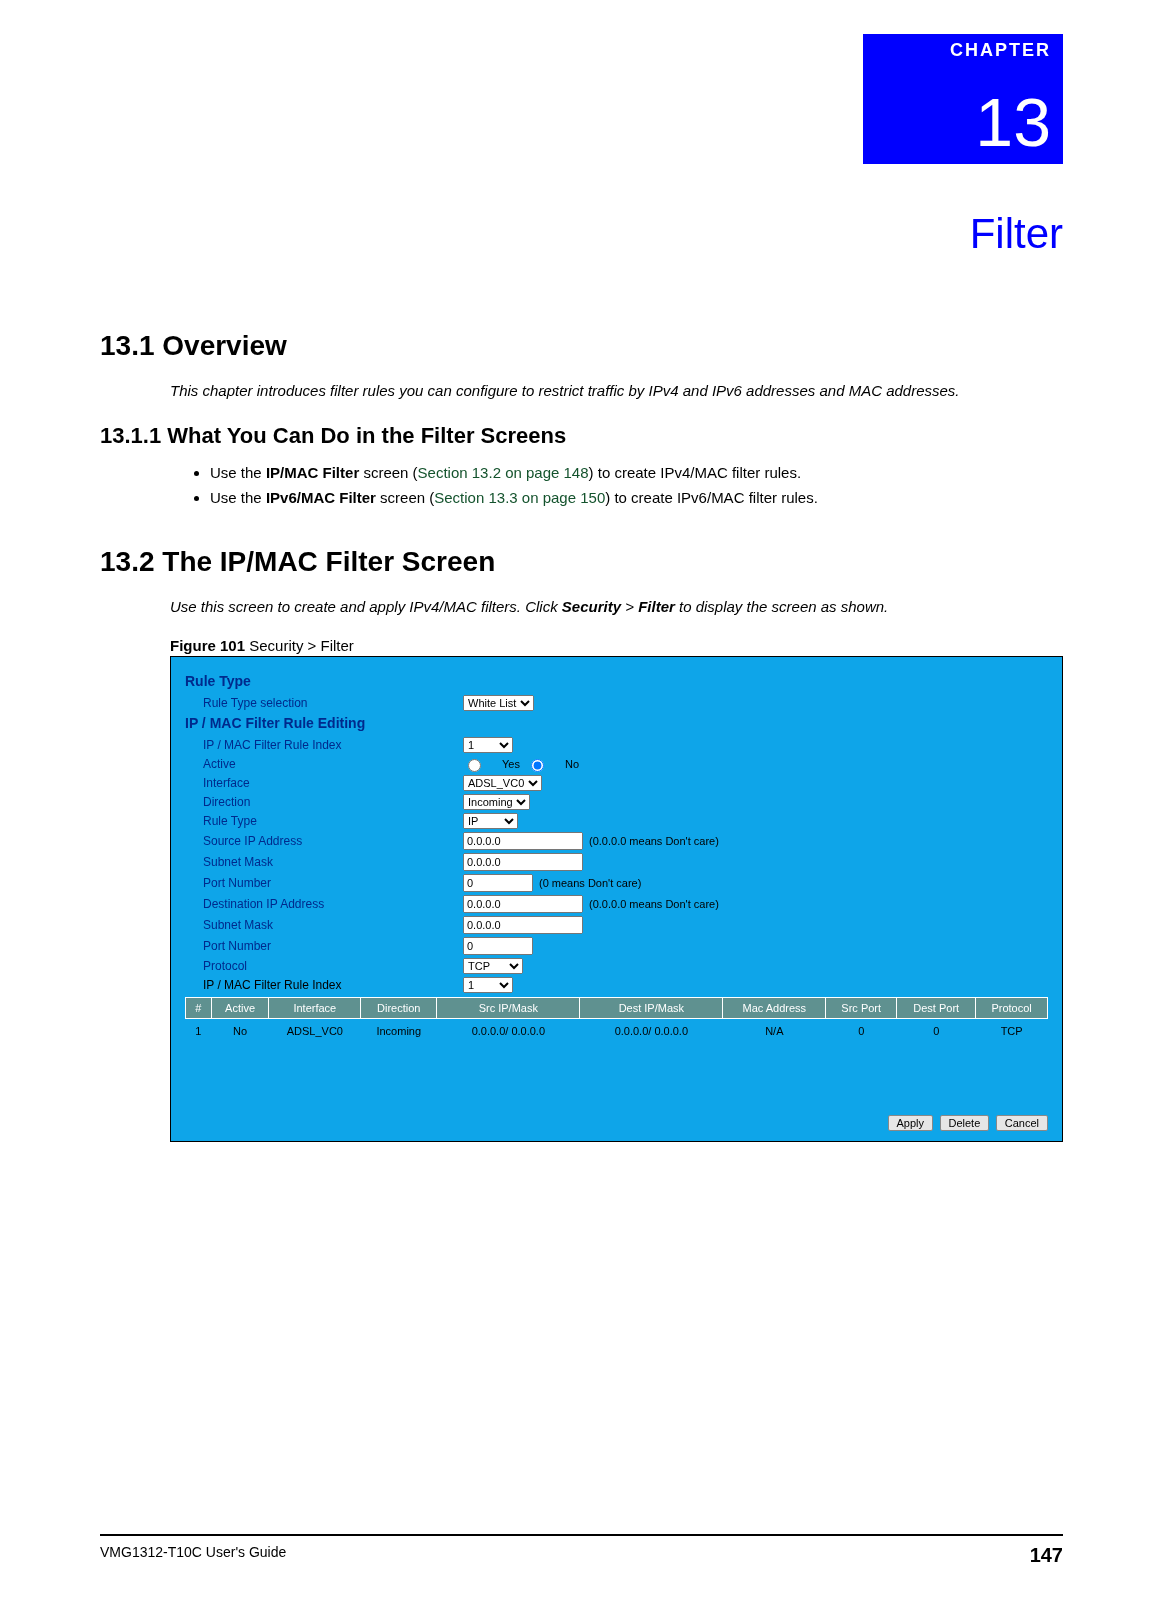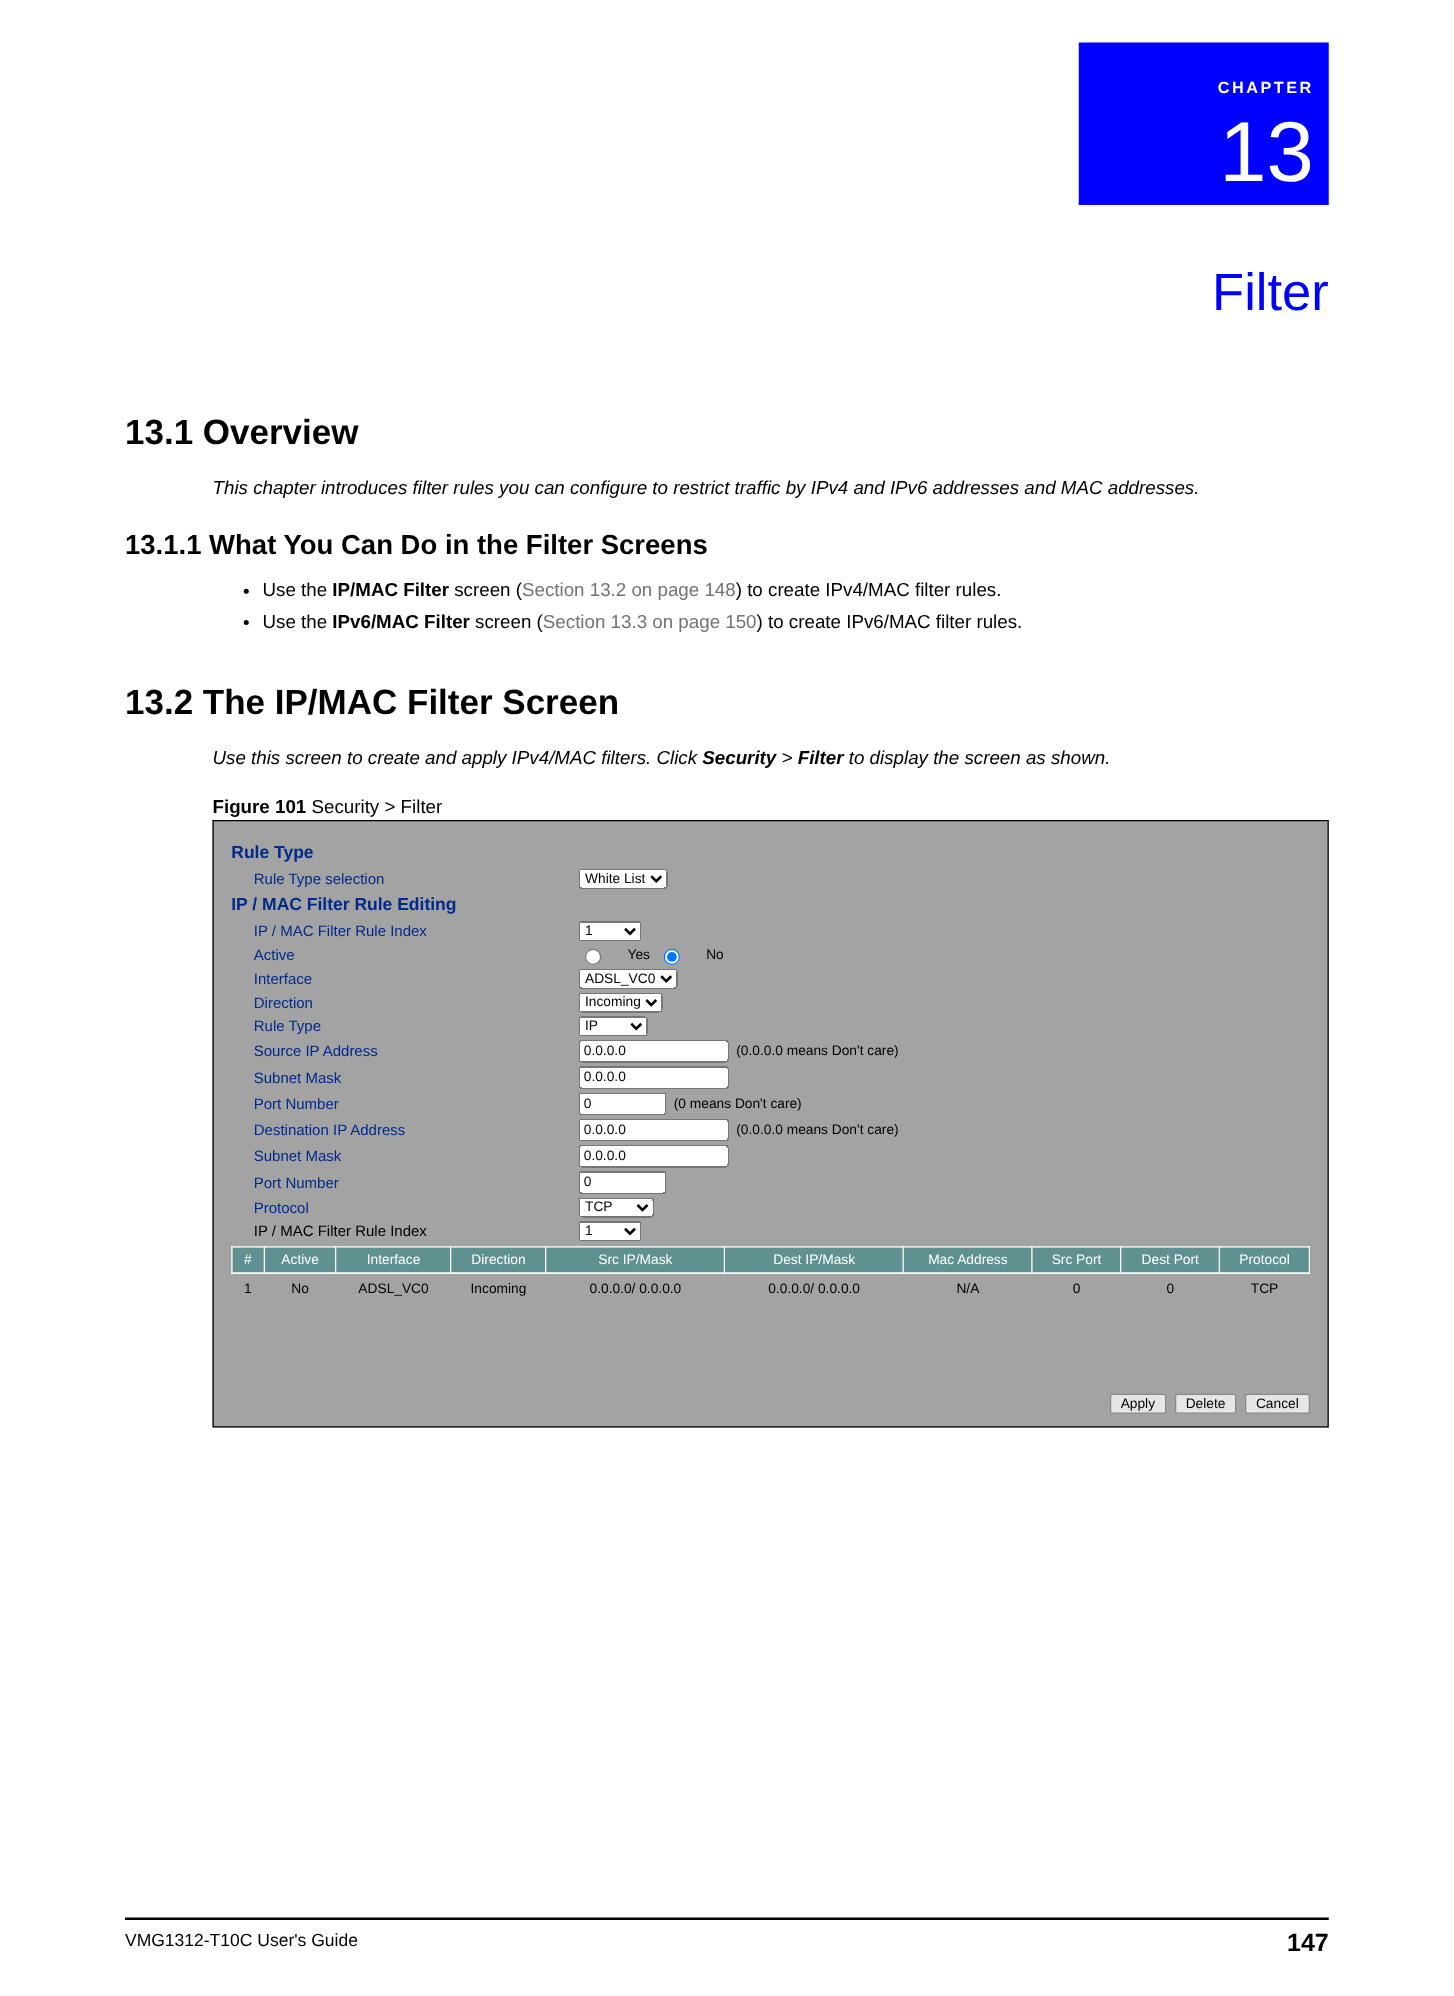--- a/index.html
+++ b/index.html
@@ -23,23 +23,23 @@
     right: 100px;
     width: 200px;
     height: 130px;
     background: #0000ff;
     color: #fff;
     font-size: 14px;
     font-weight: bold;
   }
   .chapter-badge .ch-label {
     position: absolute;
-    top: 28px;
+    top: 6px;
     right: 12px;
-    font-size: 13px;
+    font-size: 18px;
     letter-spacing: 2px;
   }
   .chapter-badge .ch-number {
     position: absolute;
     bottom: 8px;
     right: 12px;
     font-size: 68px;
     line-height: 1;
     font-weight: normal;
   }
@@ -74,32 +74,32 @@
     margin-left: 70px;
     font-size: 15px;
     line-height: 1.4;
     font-style: italic;
   }
   .bullets {
     margin-left: 70px;
     font-size: 15px;
   }
   .bullets li { margin-bottom: 8px; }
-  .link { color: #737373; }
+  .link { color: #14532d; }
   .figure-caption {
     margin-left: 70px;
     font-size: 15px;
     margin-top: 20px;
     margin-bottom: 2px;
   }
   .screenshot-box {
     margin-left: 70px;
     margin-right: 0;
     border: 1px solid #000;
-    background: #a3a3a3;
+    background: #0ea5e9;
     padding: 12px 14px 10px 14px;
     font-family: Arial, sans-serif;
   }
   .section-header {
     color: #002a8c;
     font-weight: bold;
     font-size: 14px;
     margin: 4px 0 6px 0;
   }
   .form-row {

